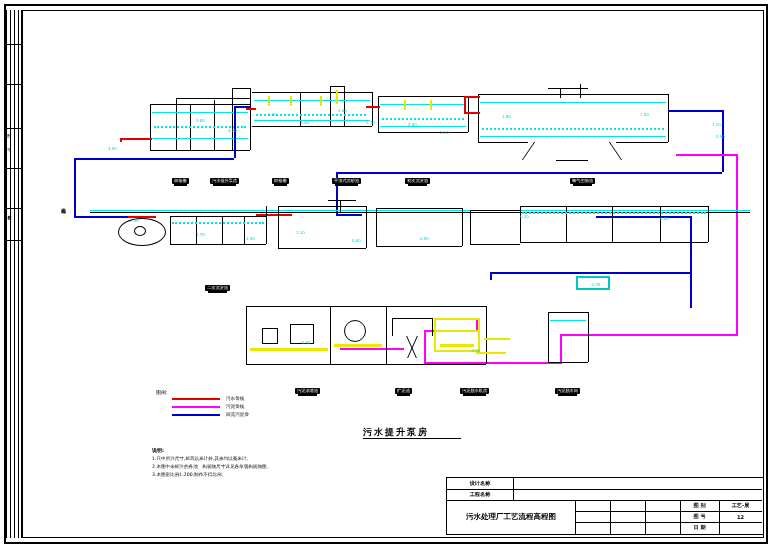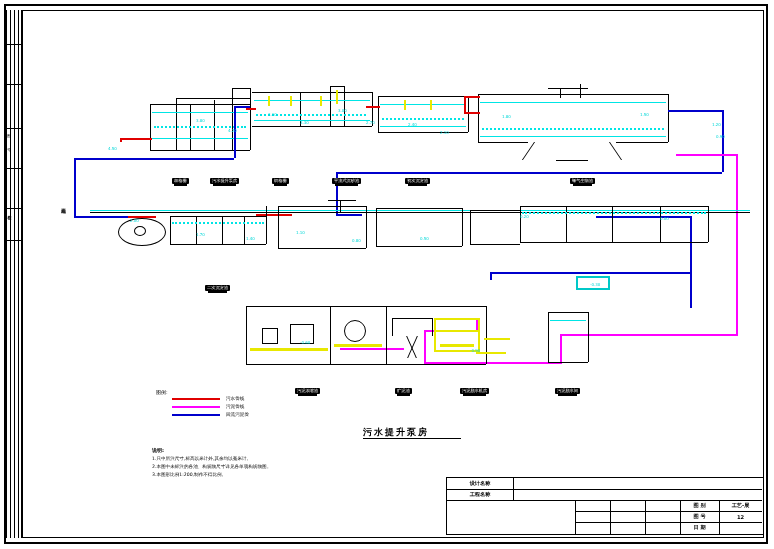--- a/index.html
+++ b/index.html
@@ -347,20 +347,21 @@
     <div class="ln v k" style="left:163px;top:22px;height:34px;border-left-width:1px;"></div>
     <div class="ln v k" style="left:198px;top:22px;height:34px;border-left-width:1px;"></div>
     <div class="ln v k" style="left:233px;top:22px;height:34px;border-left-width:1px;"></div>
     <div class="ln v k" style="left:272px;top:22px;height:34px;border-left-width:1px;"></div>
 
     <div class="tb-txt" style="left:0;top:0;width:66px;height:11px;">设计名称</div>
     <div class="tb-txt" style="left:0;top:11px;width:66px;height:11px;">工程名称</div>
     <div class="tb-txt" style="left:66px;top:0;width:249px;height:11px;"></div>
     <div class="tb-txt" style="left:66px;top:11px;width:249px;height:11px;"></div>
 
+    <div class="tb-txt tb-big" style="left:0;top:22px;width:128px;height:34px;">污水处理厂工艺流程高程图</div>
 
     <div class="tb-txt" style="left:233px;top:22px;width:39px;height:11px;">图  别</div>
     <div class="tb-txt" style="left:233px;top:33px;width:39px;height:11px;">图  号</div>
     <div class="tb-txt" style="left:233px;top:44px;width:39px;height:11px;">日  期</div>
     <div class="tb-txt" style="left:272px;top:22px;width:43px;height:11px;">工艺-展</div>
     <div class="tb-txt" style="left:272px;top:33px;width:43px;height:11px;">12</div>
     <div class="tb-txt" style="left:272px;top:44px;width:43px;height:11px;"></div>
   </div>
 
 </div>

